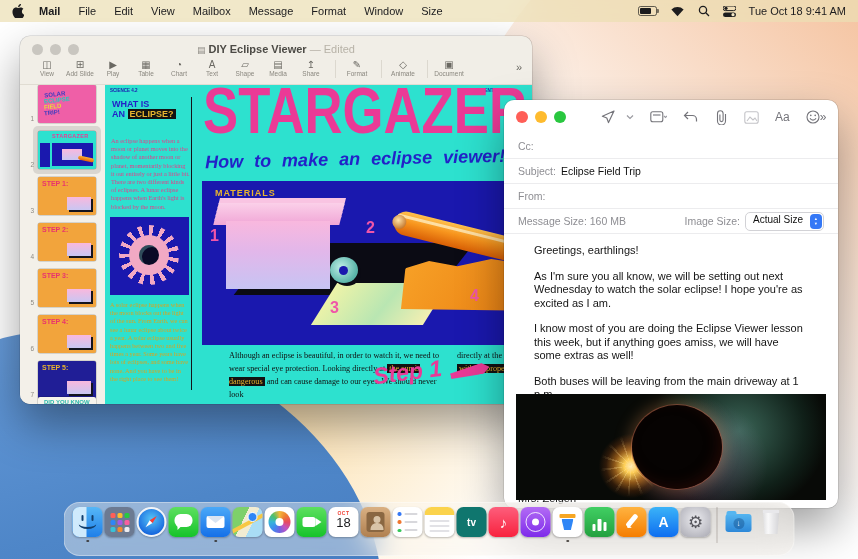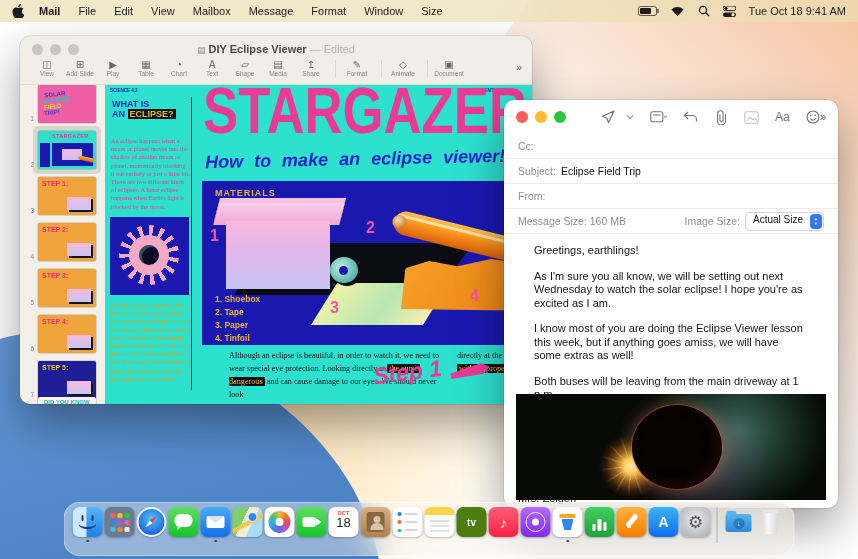--- a/index.html
+++ b/index.html
@@ -200,21 +200,21 @@
   
   .i-rem .bg{background:#fff;padding:5px 5px;box-sizing:border-box;display:flex;flex-direction:column;justify-content:space-between;}
   .i-rem .rr{display:flex;align-items:center;gap:3px;}
   .i-rem .rr i{width:3.5px;height:3.5px;border-radius:50%;}
   .i-rem .rr b{height:2px;flex:1;background:#d8d8dc;border-radius:1px;}
   
   .i-notes .bg{background:#fff;}
   .i-notes .nt{position:absolute;left:0;top:0;right:0;height:8px;background:#fbd34c;}
   .i-notes .nl{position:absolute;left:5px;right:5px;height:1.5px;background:#e2e2e6;border-radius:1px;}
   
-  .i-tv .bg{background:#4d7c0f;color:#fff;display:flex;align-items:center;justify-content:center;font-weight:700;font-size:10px;}
+  .i-tv .bg{background:#0f766e;color:#fff;display:flex;align-items:center;justify-content:center;font-weight:700;font-size:10px;}
   
   .i-music .bg{background:linear-gradient(180deg,#fd5e7c,#f8223e);color:#fff;display:flex;align-items:center;justify-content:center;font-size:15px;}
   
   .i-pod .bg{background:linear-gradient(180deg,#b36bf5,#7e2bea);}
   .i-pod .o{position:absolute;left:50%;top:50%;width:18px;height:18px;border:1.8px solid rgba(255,255,255,.85);border-radius:50%;transform:translate(-50%,-50%);}
   .i-pod .c{position:absolute;left:50%;top:50%;width:7px;height:7px;background:#fff;border-radius:50%;transform:translate(-50%,-50%);}
   
   .i-key .bg{background:#fff;}
   .i-key .top{position:absolute;left:7px;top:7px;width:16px;height:4px;background:#f6a623;border-radius:1px;}
   .i-key .pod{position:absolute;left:9px;top:12px;width:12px;height:11px;background:#2f86f6;
@@ -419,26 +419,20 @@
           <div class="paper"></div>
           <div class="foil-sheet"></div>
           <div class="foil-roll"></div>
           <div class="box-lid"></div>
           <div class="box-body"></div>
           <div class="tape"></div>
           <div class="pnum" style="left:8px;top:46px">1</div>
           <div class="pnum" style="left:164px;top:38px">2</div>
           <div class="pnum" style="left:128px;top:118px">3</div>
           <div class="pnum" style="left:268px;top:106px">4</div>
-          <div class="mat-list">
-            <div>1. Shoebox</div>
-            <div>2. Tape</div>
-            <div>3. Paper</div>
-            <div>4. Tinfoil</div>
-          </div>
         </div>
         <div class="sc-caution sc-c1">
           <span>Although an eclipse is beautiful, in order to watch it, we need to wear special eye protection. Looking directly at </span><span class="hl">the sun is dangerous</span><span> and can cause damage to our eyes. We should never look</span>
         </div>
         <div class="sc-caution sc-c2">
           <span>directly at the sun or try to watch a solar eclips</span><br><span class="hl">without proper protection.</span>
         </div>
         <div class="sc-step1">Step 1</div>
         <div class="sc-marker"></div>
       </div>

